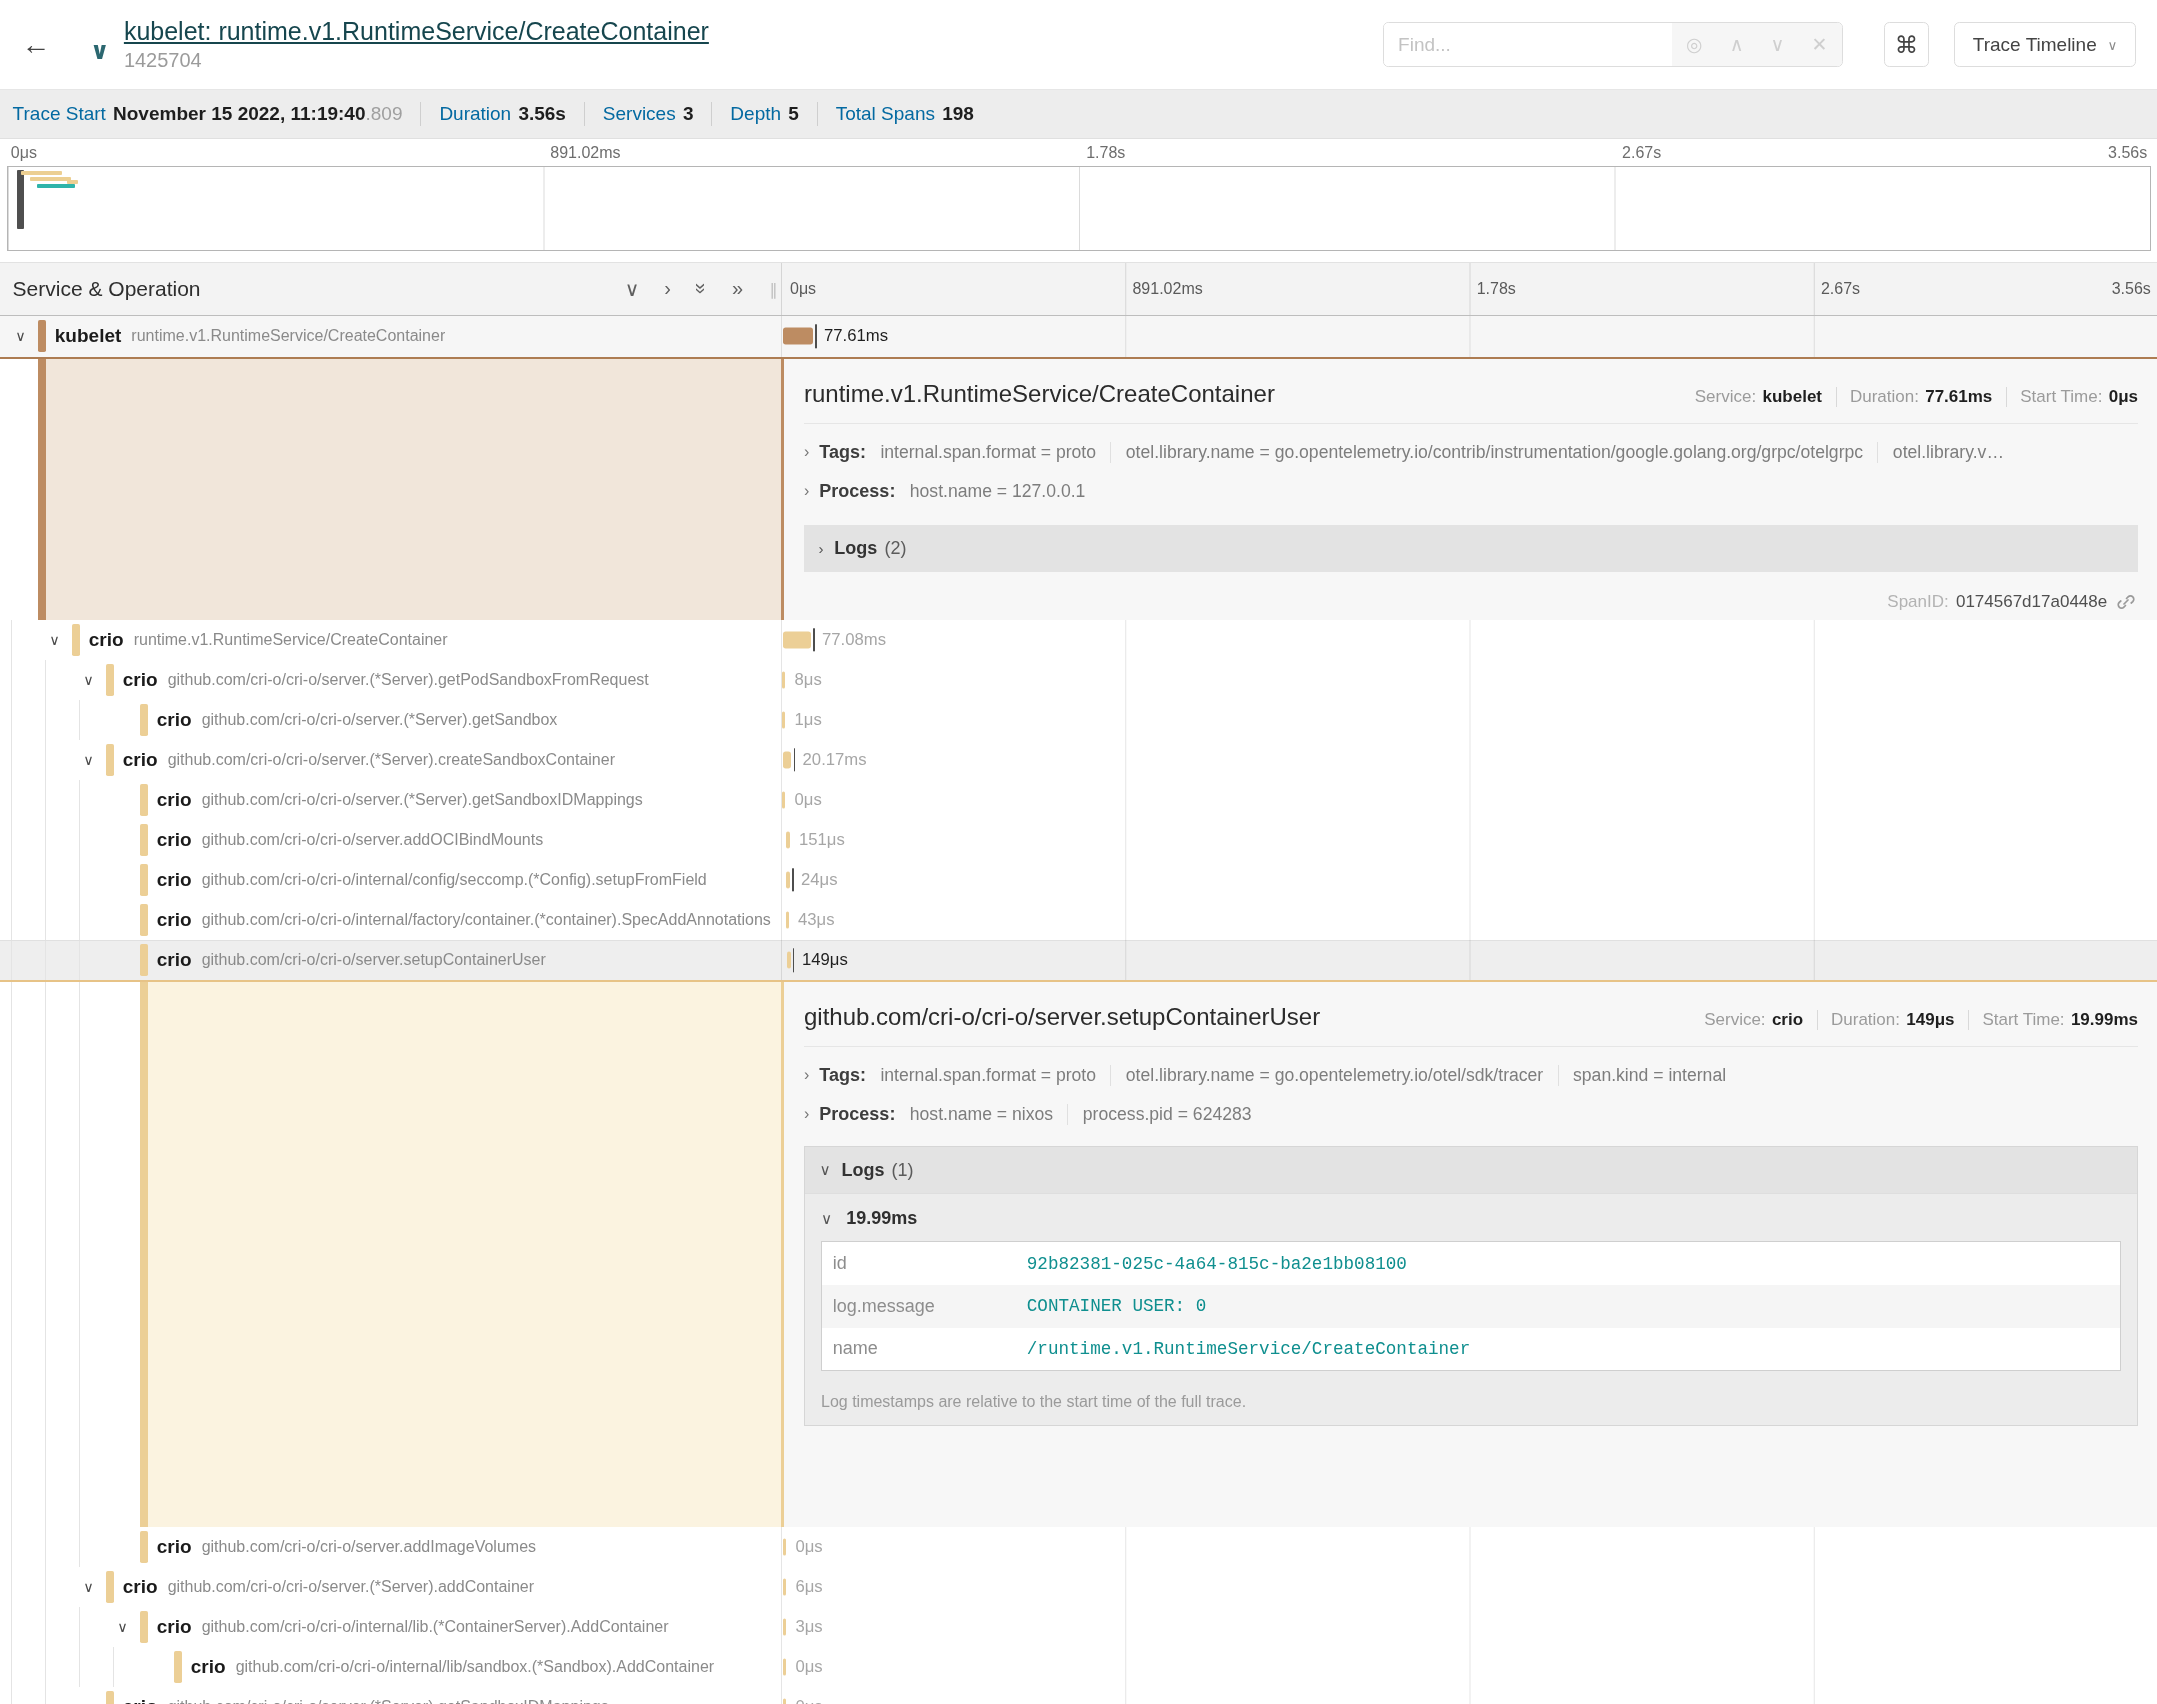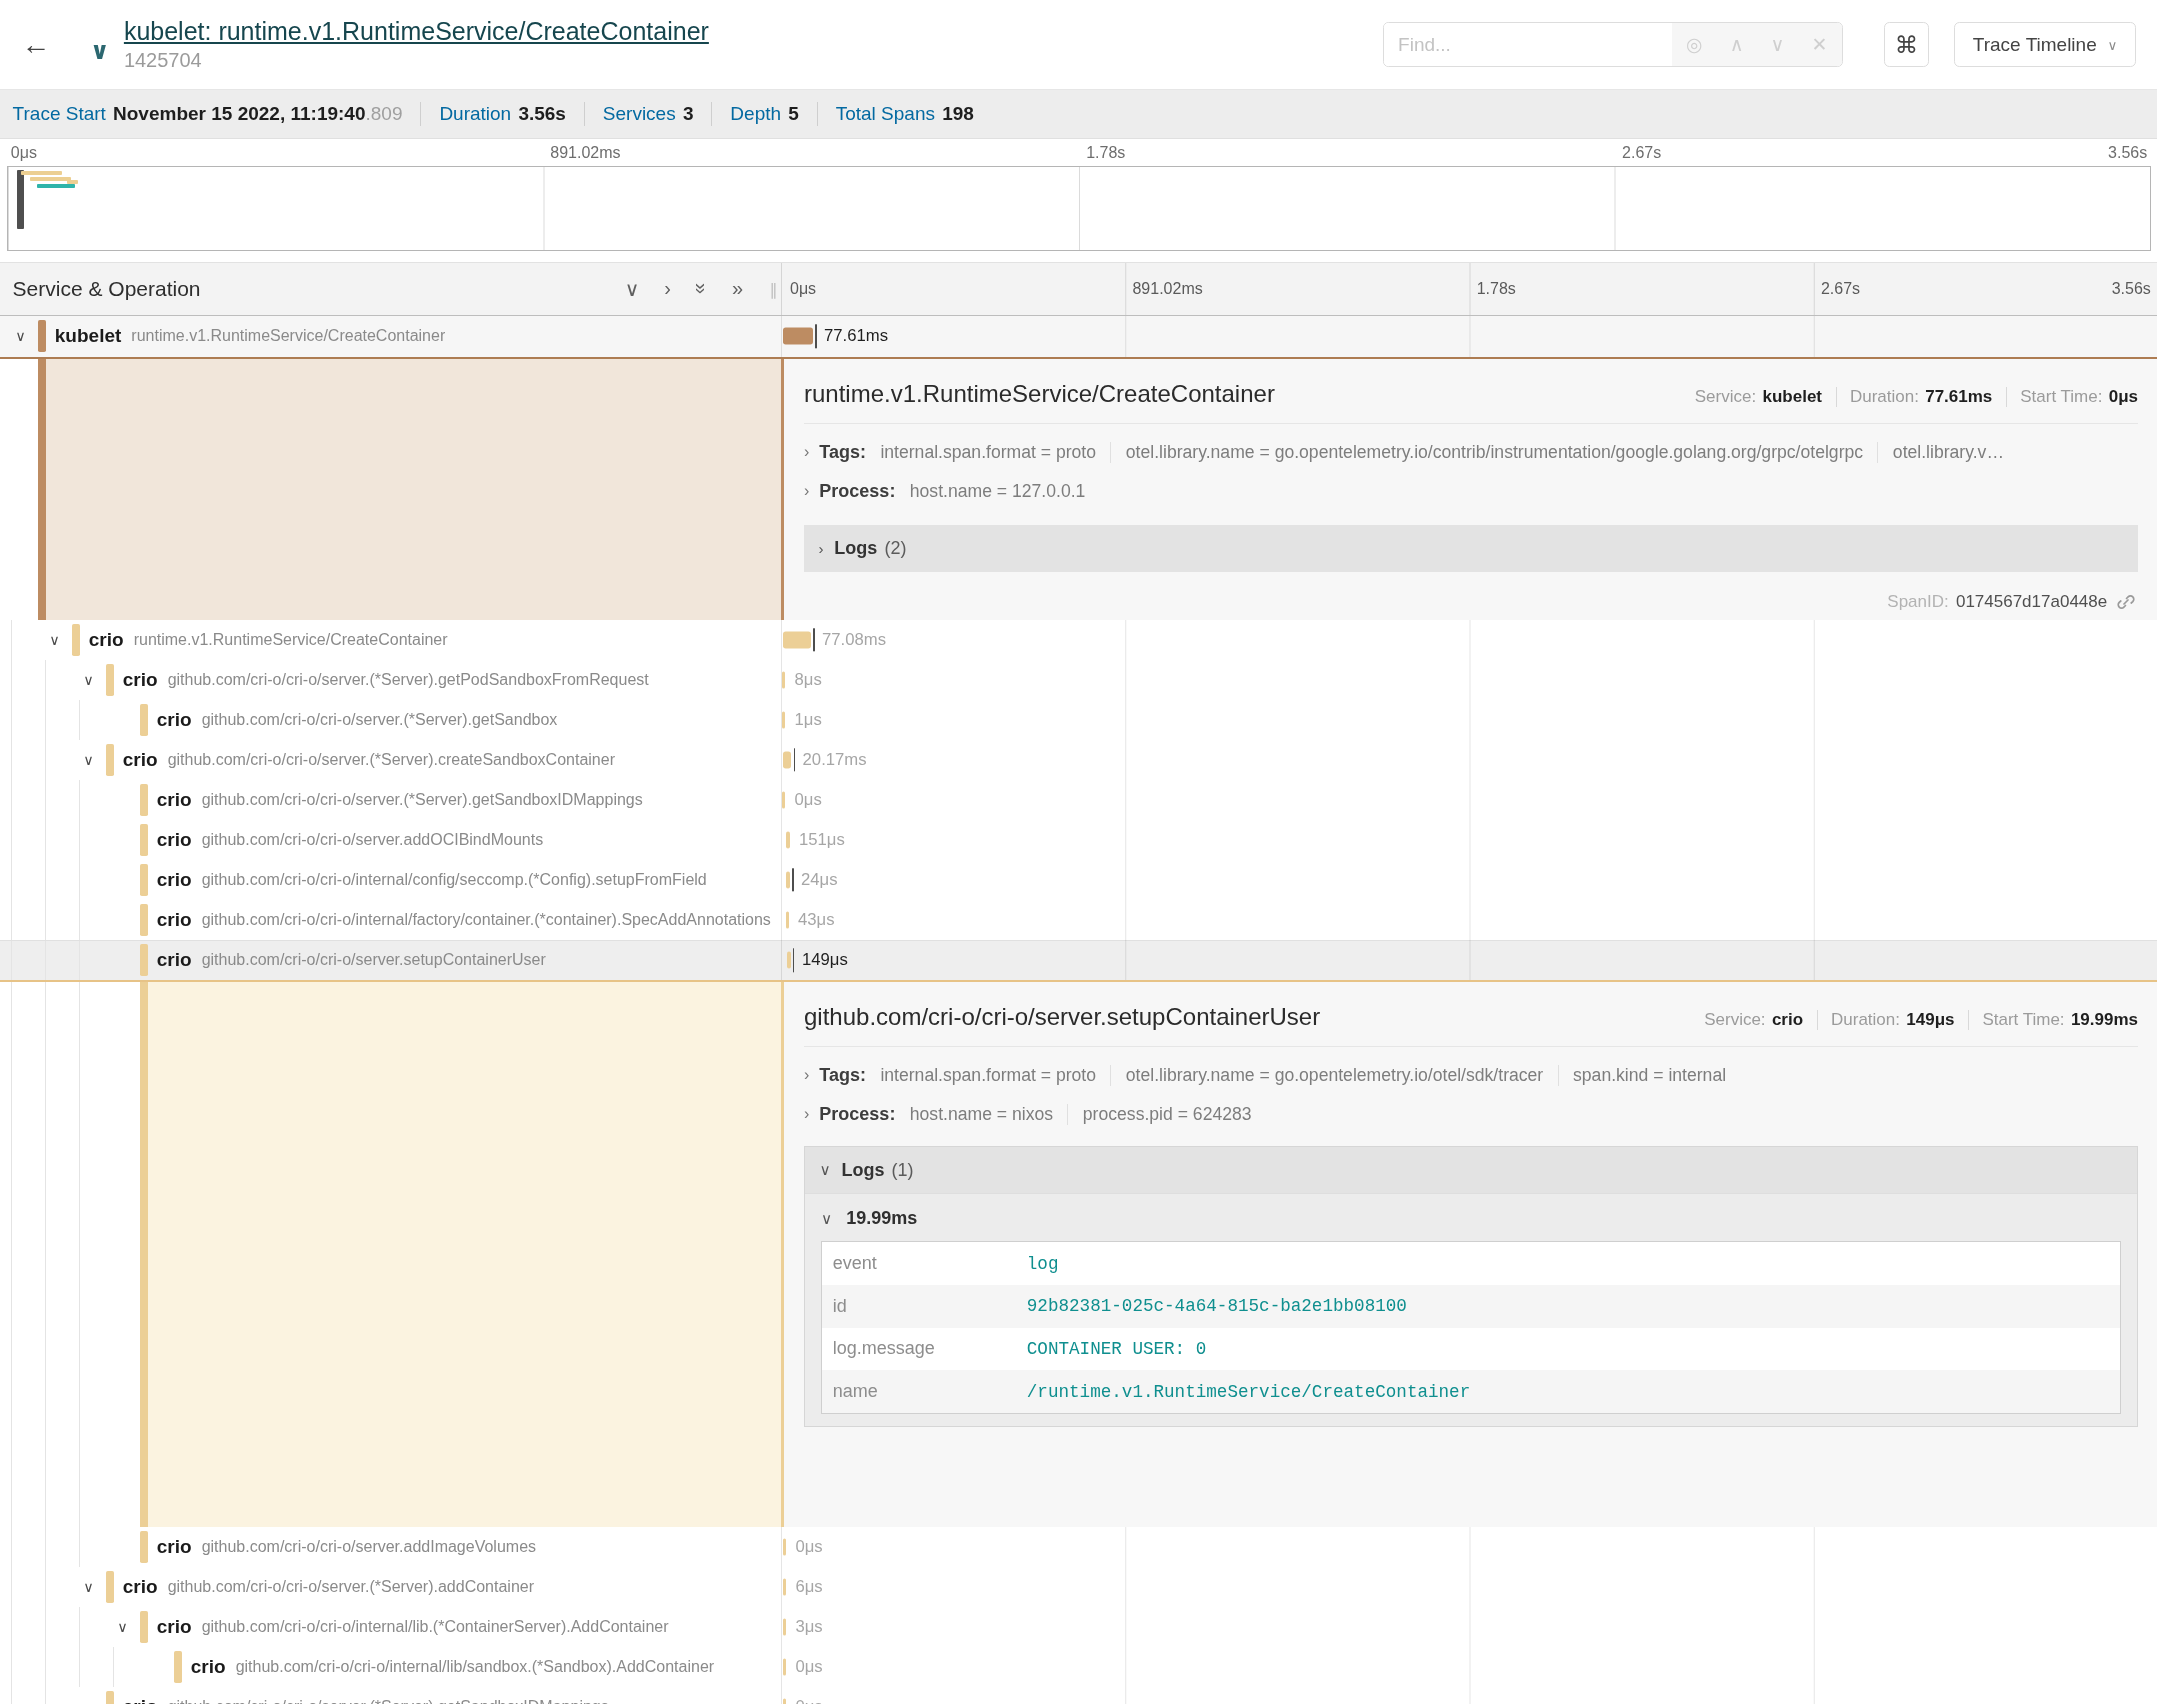--- a/index.html
+++ b/index.html
@@ -459,36 +459,33 @@
             <span class="exp">∨</span>
             <b>Logs</b>
             <span class="cnt">(1)</span>
           </div>
           <div class="logentry-hd">
             <span class="exp">∨</span>
             <span>19.99ms</span>
           </div>
           <div class="logtable">
             <div class="logtr">
-              <span class="logkey">event</span>
-              <span class="logval">log</span>
-            </div>
-            <div class="logtr">
               <span class="logkey">id</span>
               <span class="logval">92b82381-025c-4a64-815c-ba2e1bb08100</span>
             </div>
             <div class="logtr">
               <span class="logkey">log.message</span>
               <span class="logval">CONTAINER USER: 0</span>
             </div>
             <div class="logtr">
               <span class="logkey">name</span>
               <span class="logval">/runtime.v1.RuntimeService/CreateContainer</span>
             </div>
           </div>
+          <div class="lognote">Log timestamps are relative to the start time of the full trace.</div>
         </div>
 
       </div>
     </div>
 
     <div class="row">
       <div class="namecell">
         <span class="guide g1"></span>
           <span class="guide"></span>
           <span class="guide"></span>

